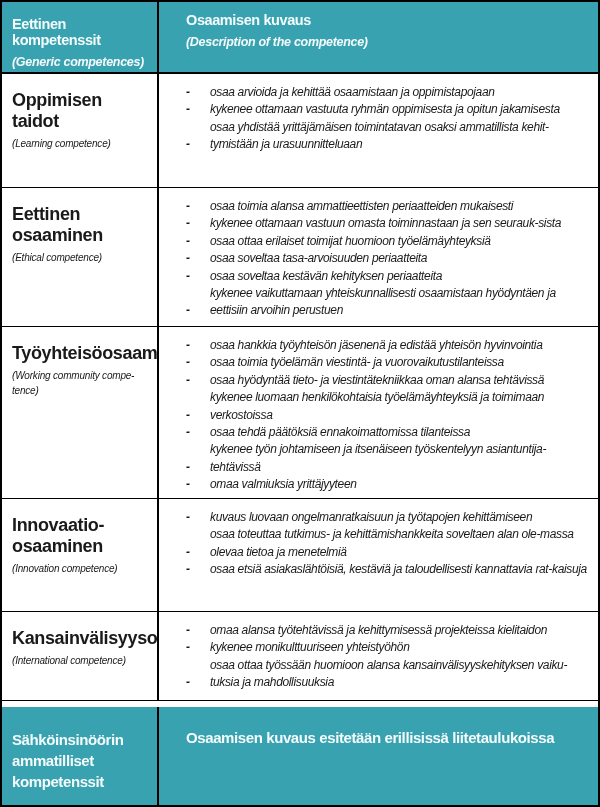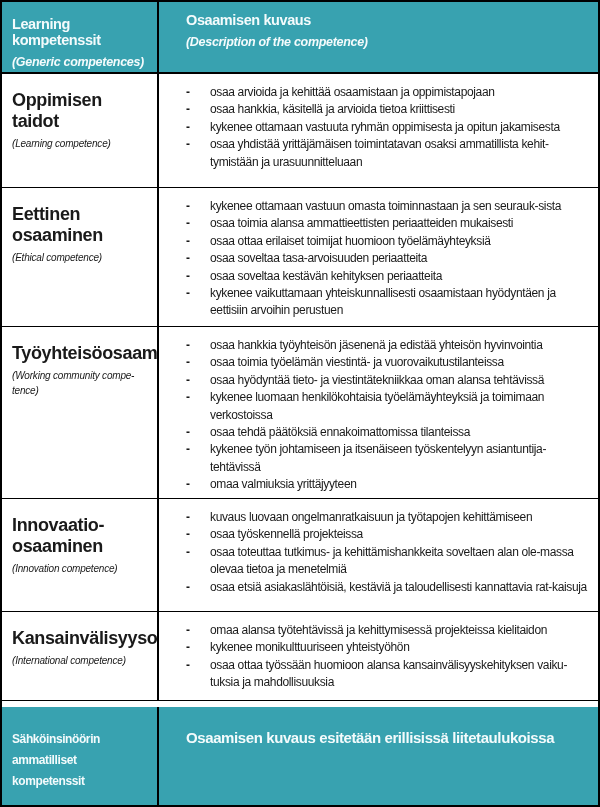--- a/index.html
+++ b/index.html
@@ -34,89 +34,86 @@
   }
 
   
   .row.body { border-bottom:1px solid var(--border); }
   .r1 { height:114px; } .r2 { height:139px; } .r3 { height:172px; }
   .r4 { height:113px; } .r5 { height:89px; }
   .row-title { font-weight:bold; font-size:18px; letter-spacing:-0.35px; padding-top:4px; }
   .row-sub { font-style:italic; font-size:10px; letter-spacing:-0.2px; margin-top:5px; line-height:1.45; }
   .bullets { padding-top:2px; }
   .bullet {
-    display:flex; align-items:flex-start;
-    font-size:12px; letter-spacing:-0.35px; line-height:17.4px;
+    display:flex; align-items:flex-end;
+    font-size:12px; letter-spacing:-0.35px; line-height:17.4px;font-style:italic;
   }
   .bullet::before { content:"-"; flex:none; width:24px; font-weight:bold; }
   .bullet .bt { flex:1; }
 
   
   .gap { height:6px; background:#ffffff; flex:none; }
   .row.ftr { flex:1; background:var(--teal); }
   .f-left {
-    color:var(--white-text); font-weight:bold; font-size:12px;
+    color:var(--white-text); font-weight:bold; font-size:15px;
     letter-spacing:-0.4px; line-height:21px; padding-top:10px;
   }
   .f-right {
     color:var(--white-text); font-weight:bold; font-size:15px;
     letter-spacing:-0.4px; padding-top:14px;
   }
 </style>
 </head>
 <body>
 
 <div class="tbl">
 
   <div class="row hdr">
     <div class="cell left">
-      <div class="h-title">Learning kompetenssit</div>
+      <div class="h-title">Eettinen kompetenssit</div>
       <div class="h-sub">(Generic competences)</div>
     </div>
     <div class="cell right">
       <div class="h-title">Osaamisen kuvaus</div>
       <div class="h-sub">(Description of the competence)</div>
     </div>
   </div>
 
   <div class="row body r1">
     <div class="cell left">
       <div class="row-title">Oppimisen taidot</div>
       <div class="row-sub">(Learning competence)</div>
     </div>
     <div class="cell right">
       <div class="bullets">
         <div class="bullet">
             <span class="bt">osaa arvioida ja kehittää osaamistaan ja oppimistapojaan</span>
           </div>
         <div class="bullet">
-            <span class="bt">osaa hankkia, käsitellä ja arvioida tietoa kriittisesti</span>
-          </div>
-        <div class="bullet">
             <span class="bt">kykenee ottamaan vastuuta ryhmän oppimisesta ja opitun jakamisesta</span>
           </div>
         <div class="bullet">
             <span class="bt">osaa yhdistää yrittäjämäisen toimintatavan osaksi ammatillista kehit-tymistään ja urasuunnitteluaan</span>
           </div>
       </div>
     </div>
   </div>
 
   <div class="row body r2">
     <div class="cell left">
       <div class="row-title">Eettinen osaaminen</div>
       <div class="row-sub">(Ethical competence)</div>
     </div>
     <div class="cell right">
       <div class="bullets">
         <div class="bullet">
+            <span class="bt">osaa toimia alansa ammattieettisten periaatteiden mukaisesti</span>
+          </div>
+        <div class="bullet">
             <span class="bt">kykenee ottamaan vastuun omasta toiminnastaan ja sen seurauk-sista</span>
-          </div>
-        <div class="bullet">
-            <span class="bt">osaa toimia alansa ammattieettisten periaatteiden mukaisesti</span>
           </div>
         <div class="bullet">
             <span class="bt">osaa ottaa erilaiset toimijat huomioon työelämäyhteyksiä</span>
           </div>
         <div class="bullet">
             <span class="bt">osaa soveltaa tasa-arvoisuuden periaatteita</span>
           </div>
         <div class="bullet">
             <span class="bt">osaa soveltaa kestävän kehityksen periaatteita</span>
           </div>
@@ -163,23 +160,20 @@
     <div class="cell left">
       <div class="row-title">Innovaatio-osaaminen</div>
       <div class="row-sub">(Innovation competence)</div>
     </div>
     <div class="cell right">
       <div class="bullets">
         <div class="bullet">
             <span class="bt">kuvaus luovaan ongelmanratkaisuun ja työtapojen kehittämiseen</span>
           </div>
         <div class="bullet">
-            <span class="bt">osaa työskennellä projekteissa</span>
-          </div>
-        <div class="bullet">
             <span class="bt">osaa toteuttaa tutkimus- ja kehittämishankkeita soveltaen alan ole-massa olevaa tietoa ja menetelmiä</span>
           </div>
         <div class="bullet">
             <span class="bt">osaa etsiä asiakaslähtöisiä, kestäviä ja taloudellisesti kannattavia rat-kaisuja</span>
           </div>
       </div>
     </div>
   </div>
 
   <div class="row body r5">

